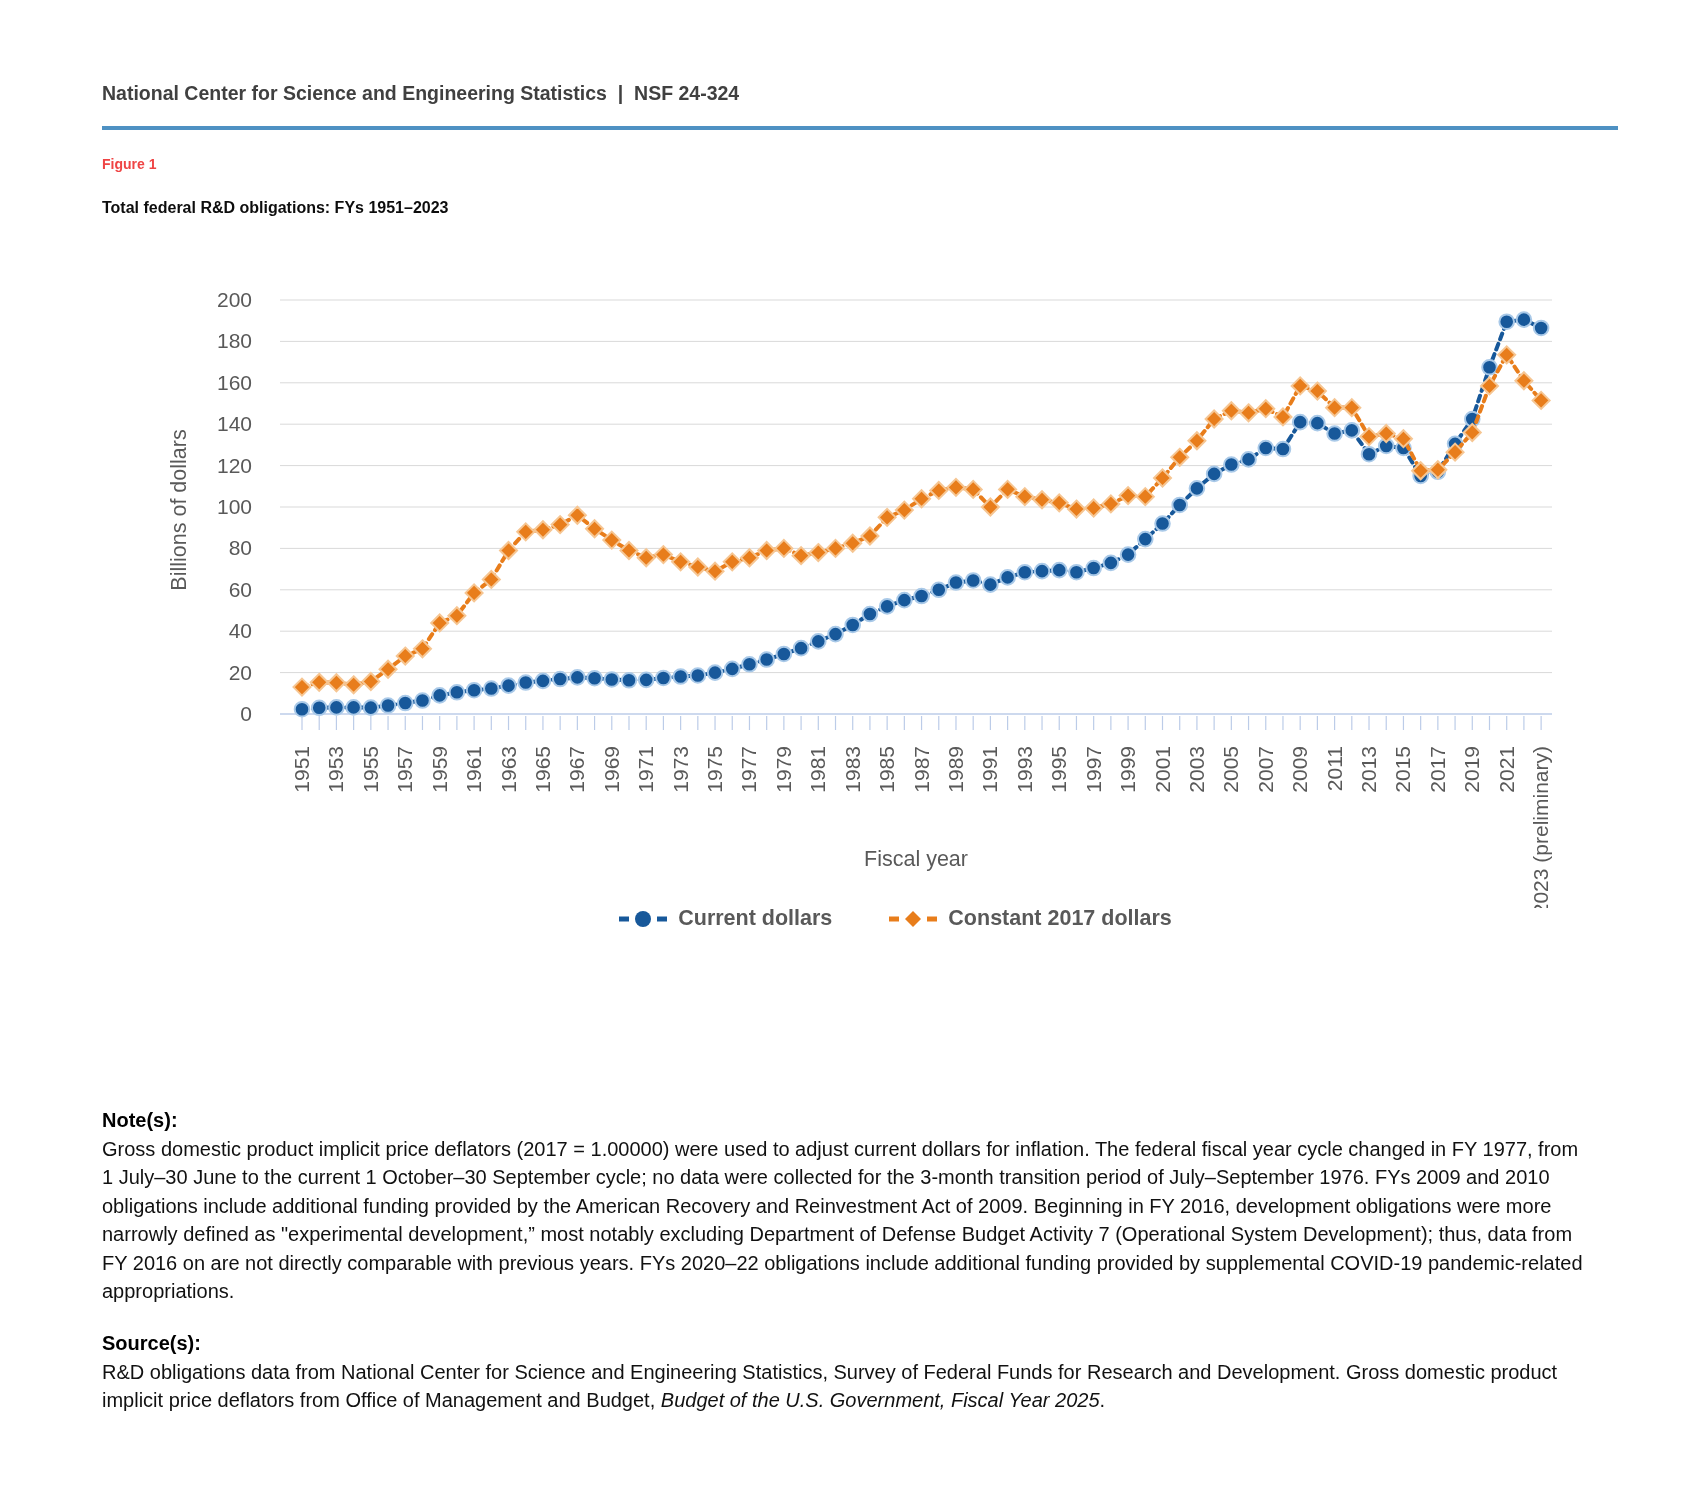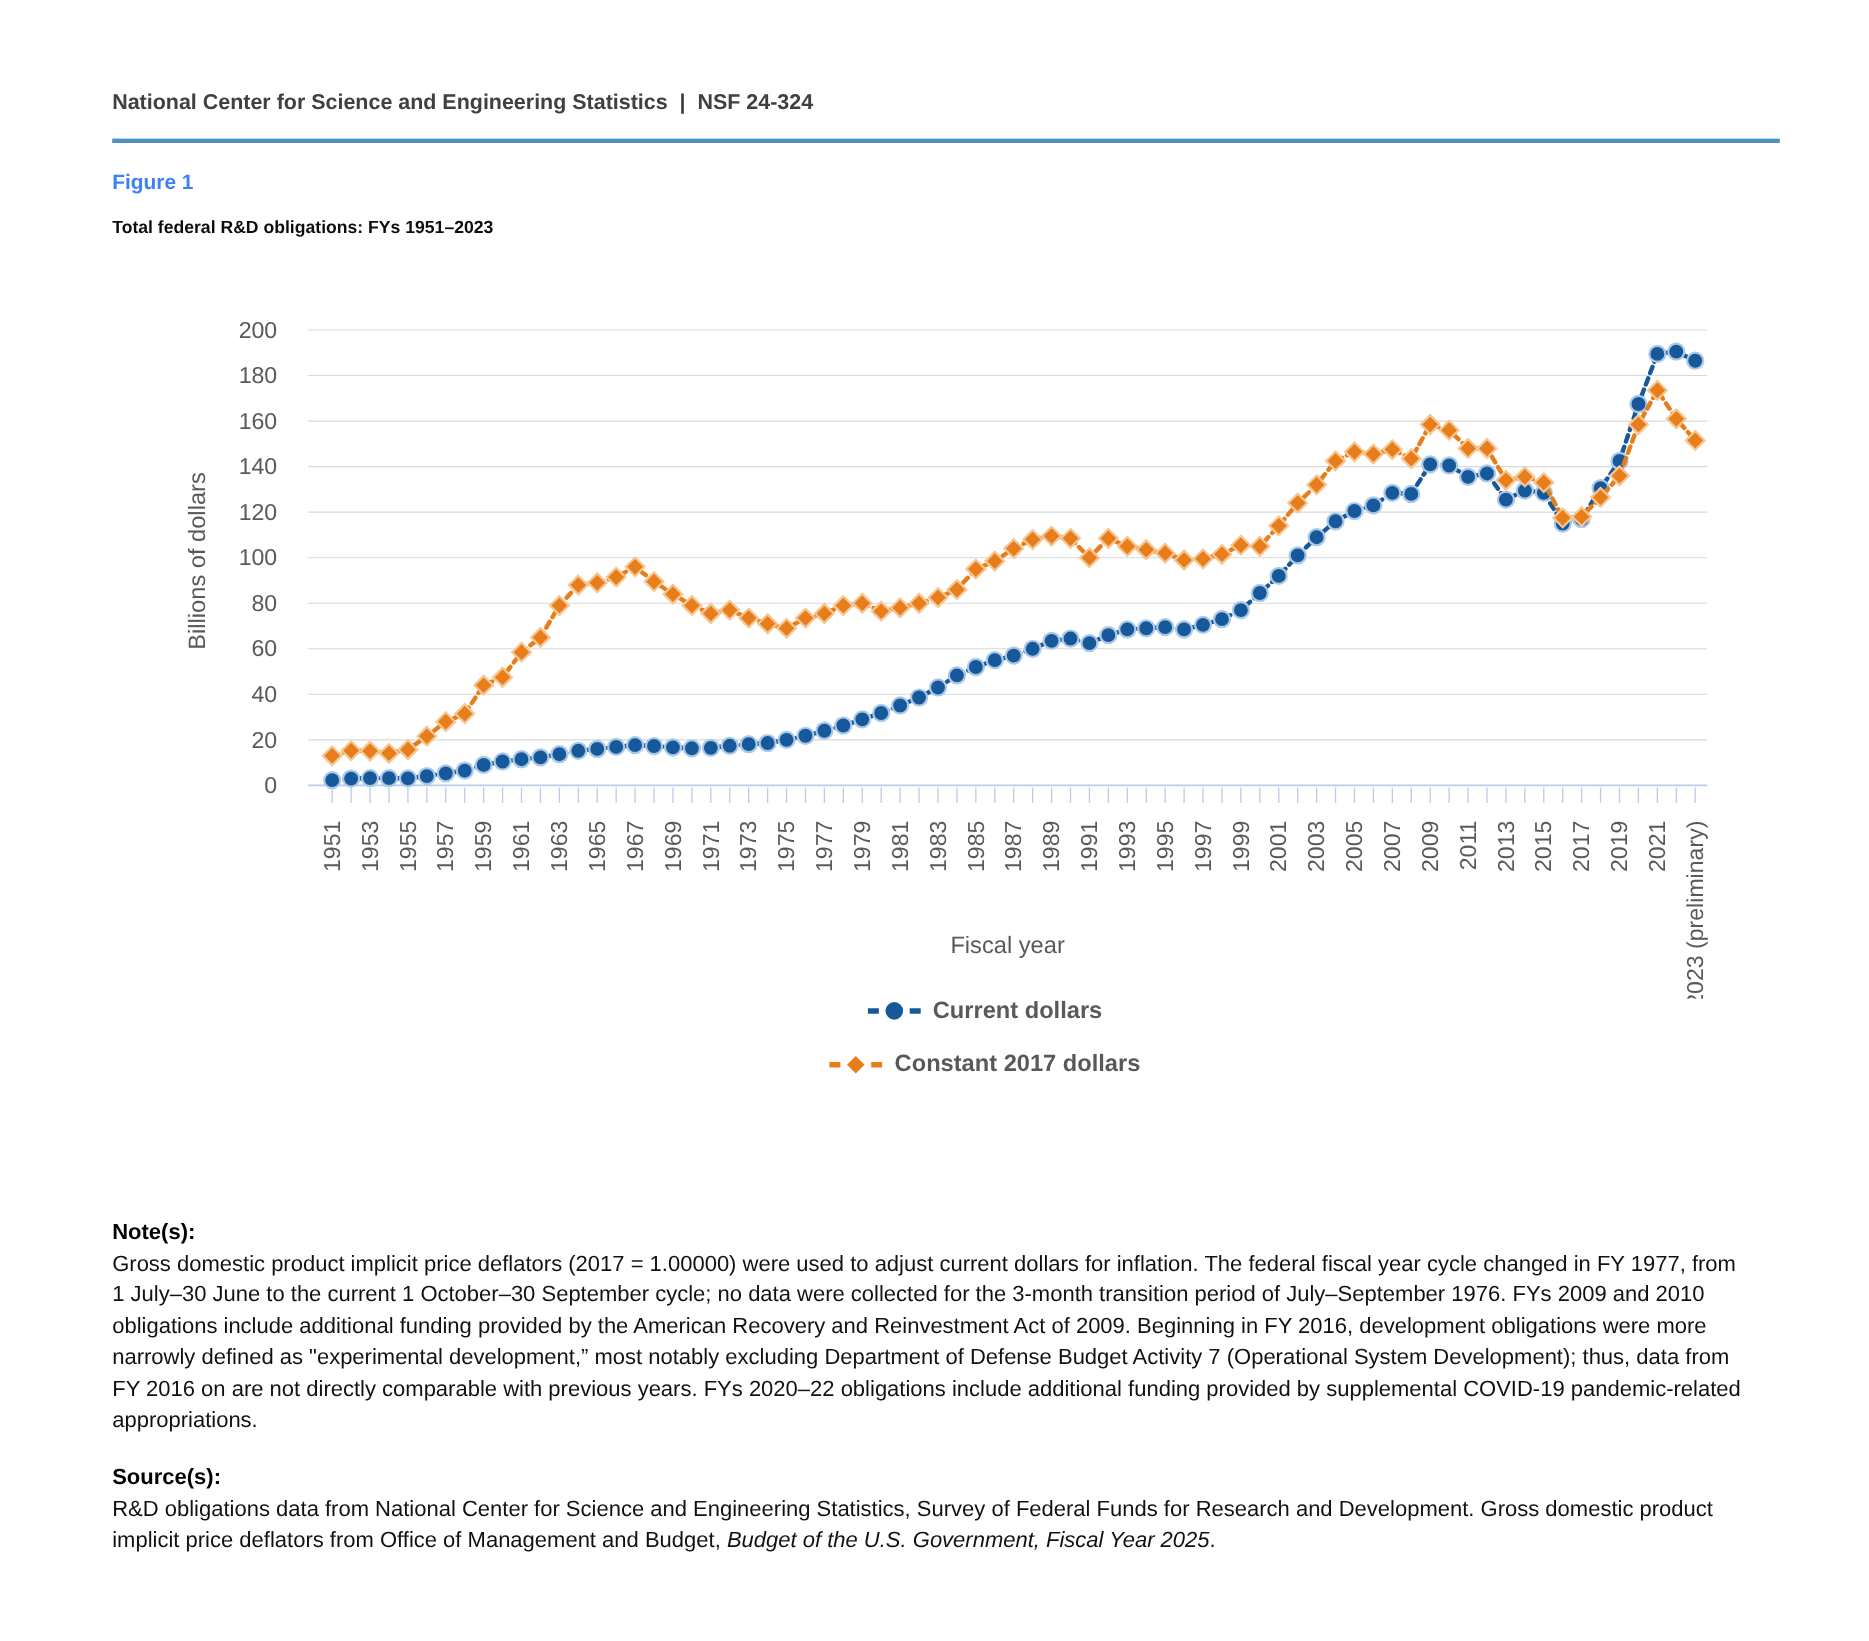--- a/index.html
+++ b/index.html
@@ -1,25 +1,25 @@
 <!DOCTYPE html>
 <html><head>
 <meta charset="utf-8">
 <style>
   html,body{margin:0;padding:0;background:#ffffff;}
   .page{position:relative;width:1699px;height:1492px;background:#fff;
         font-family:"Liberation Sans",sans-serif;overflow:hidden;margin-left:10px;}
   .hdr{position:absolute;left:92px;top:82px;font-size:19.5px;font-weight:700;
        color:#404040;white-space:pre;}
   .rule{position:absolute;left:92px;top:126px;width:1516px;height:4px;background:#4E91C3;}
-  .figlabel{position:absolute;left:92px;top:156px;font-size:19px;font-weight:700;color:#3b82f6;}
+  .figlabel{position:absolute;left:92px;top:156px;font-size:14px;font-weight:700;color:#ef4444;}
   .charttitle{position:absolute;left:92px;top:199px;font-size:16px;font-weight:700;color:#0d0d0d;}
   .chartsvg{position:absolute;left:150px;top:268px;}
   .legend{position:absolute;left:150px;top:906px;width:1470px;display:flex;
-          justify-content:center;align-items:center;gap:24px;flex-direction:column;}
+          justify-content:center;align-items:center;gap:56px;}
   .legend-item{display:flex;align-items:center;gap:10px;}
   .legend-label{font-size:21.5px;font-weight:700;color:#595959;}
   .notes{position:absolute;left:92px;top:1106px;width:1482px;font-size:20px;
          line-height:28.5px;color:#111;}
   .sources{position:absolute;left:92px;top:1329px;width:1482px;font-size:20px;
            line-height:28.5px;color:#111;}
   .block-heading{font-weight:700;color:#000;}
   svg text{font-family:"Liberation Sans",sans-serif;}
 </style>
 </head>

